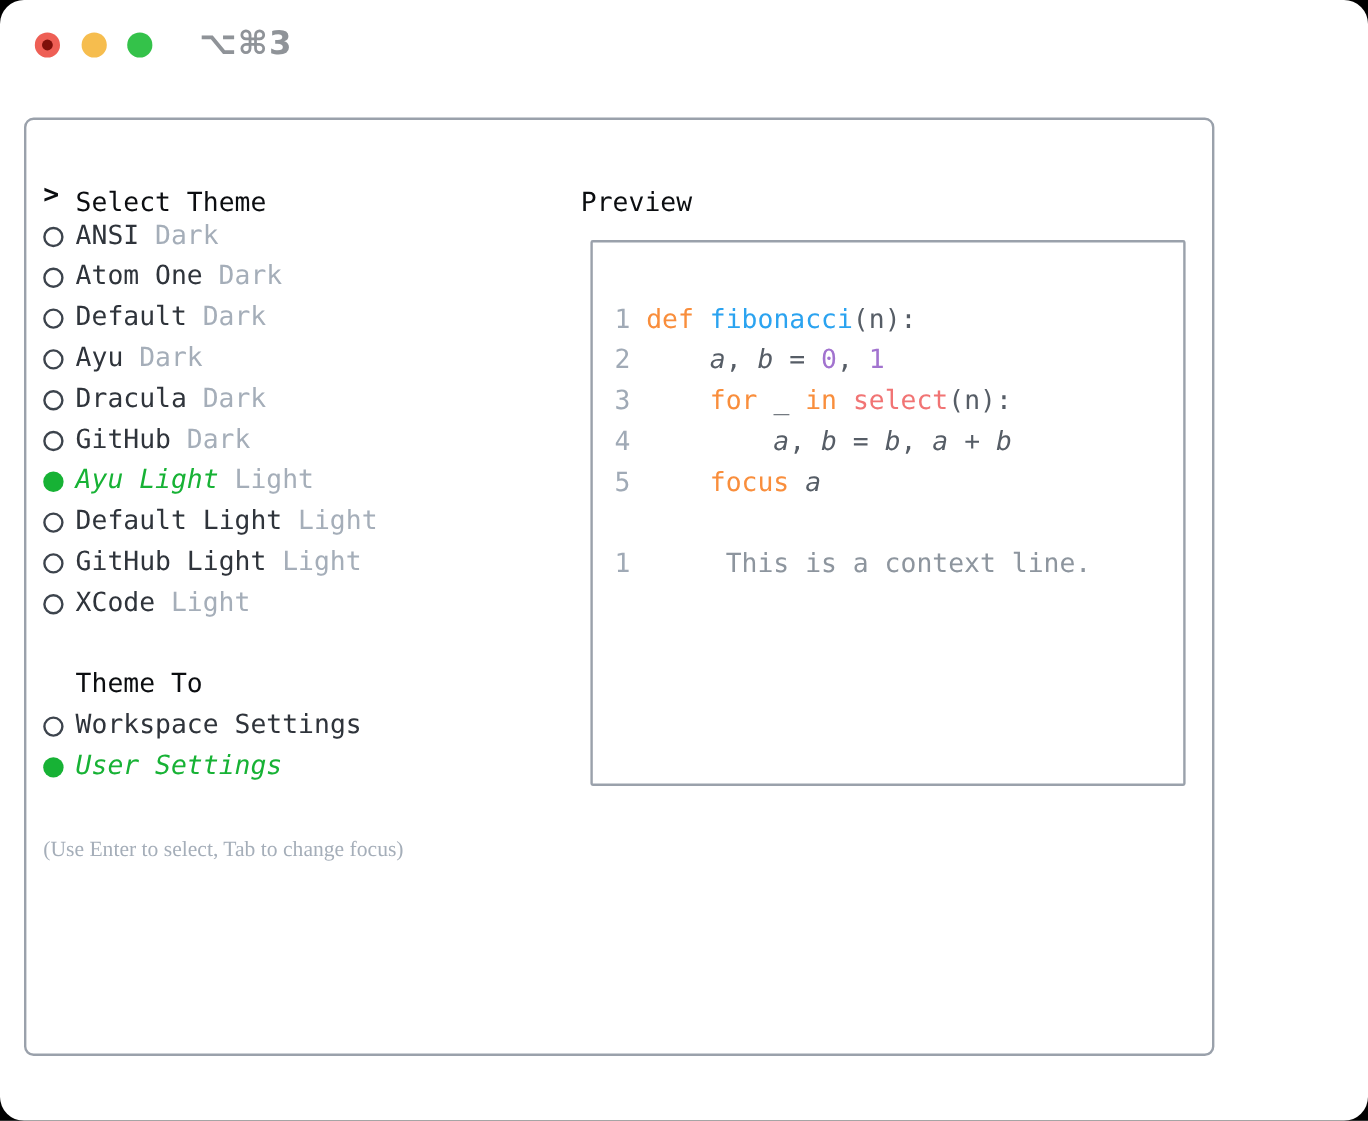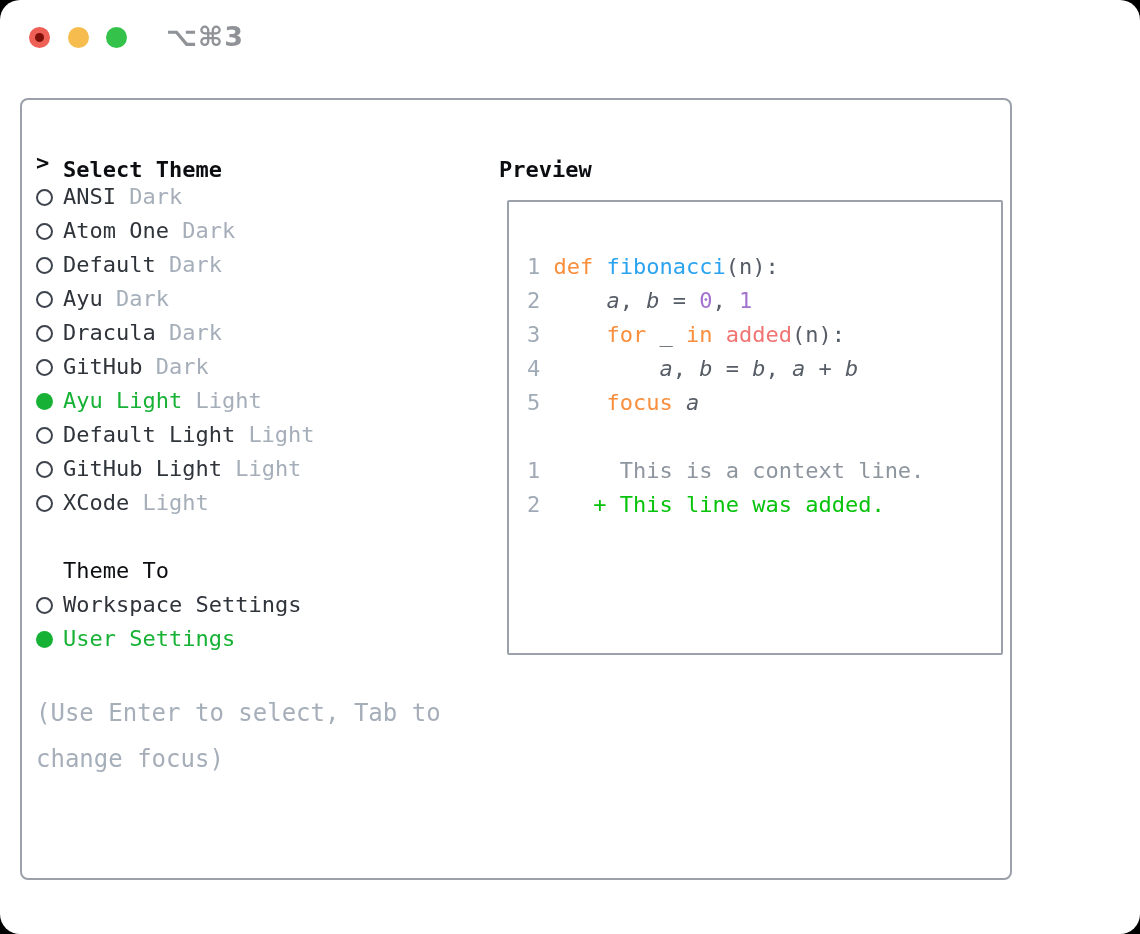--- a/index.html
+++ b/index.html
@@ -27,38 +27,38 @@
   }
   
   .panel{
     position:absolute;left:20px;top:98px;width:988px;height:778px;
     border:2px solid var(--border);border-radius:8px;background:#fff;
   }
   .row{height:34px;display:flex;align-items:center;font-size:22px;line-height:34px;}
   .spacer{height:34px;}
   .marker{width:27px;flex:0 0 27px;display:flex;align-items:center;}
   .prompt{font-weight:bold;color:var(--heading);}
-  .heading{font-weight:bold;color:var(--heading);margin-top:14px;}
+  .heading{font-weight:normal;color:var(--heading);margin-top:14px;}
   .heading-plain{font-weight:normal;color:var(--heading);}
   .radio{
     width:17px;height:17px;border-radius:50%;box-sizing:border-box;
     border:2px solid var(--radio-ring);background:transparent;
   }
   .radio.sel{border:none;background:var(--accent-green);}
   .item-name{color:var(--text);}
-  .theme-item.sel .item-name{color:var(--accent-green);}
+  .theme-item.sel .item-name{color:var(--accent-green);font-style:italic;}
   .variant{color:var(--muted);margin-left:0.6em;}
   
   .left-col{position:absolute;left:14px;top:46px;width:460px;}
   .hint{
-    width:440px;font-size:24px;line-height:46px;color:var(--muted);
-    white-space:normal;word-break:normal;
-  }
-  
-  .right-col{position:absolute;left:477px;top:46px;}
+    width:440px;font-size:18px;line-height:34px;color:var(--muted);
+    white-space:normal;word-break:normal;font-family:Liberation Serif, serif;
+  }
+  
+  .right-col{position:absolute;left:462px;top:46px;}
   .preview-box{
     margin-top:20px;margin-left:8px;width:474px;height:403px;
     border:2px solid var(--border);border-radius:2px;background:#fff;
     padding:48px 0 0 18px;box-sizing:content-box;overflow:hidden;
   }
   .code-line{height:34px;line-height:34px;font-size:22px;white-space:pre;}
   .tok-gutter{color:var(--gutter);}
   .tok-plain{color:var(--code-fg);}
   .tok-keyword{color:var(--syn-keyword);}
   .tok-function{color:var(--syn-function);}
@@ -181,24 +181,23 @@
     </div>
 
     <div class="right-col">
       <div class="row">
         <span class="heading">Preview</span>
       </div>
       <div class="preview-box">
         <div id="code">
             <div class="code-line"><span class="tok-gutter">1 </span><span class="tok-keyword">def</span><span class="tok-plain"> </span><span class="tok-function">fibonacci</span><span class="tok-plain">(n):</span></div>
             <div class="code-line"><span class="tok-gutter">2 </span><span class="tok-plain">    </span><span class="tok-variable">a</span><span class="tok-plain">, </span><span class="tok-variable">b</span><span class="tok-plain"> = </span><span class="tok-number">0</span><span class="tok-plain">, </span><span class="tok-number">1</span></div>
-            <div class="code-line"><span class="tok-gutter">3 </span><span class="tok-plain">    </span><span class="tok-keyword">for</span><span class="tok-plain"> _ </span><span class="tok-keyword">in</span><span class="tok-plain"> </span><span class="tok-call">added</span><span class="tok-plain">(n):</span></div>
+            <div class="code-line"><span class="tok-gutter">3 </span><span class="tok-plain">    </span><span class="tok-keyword">for</span><span class="tok-plain"> _ </span><span class="tok-keyword">in</span><span class="tok-plain"> </span><span class="tok-call">select</span><span class="tok-plain">(n):</span></div>
             <div class="code-line"><span class="tok-gutter">4 </span><span class="tok-plain">        </span><span class="tok-variable">a</span><span class="tok-plain">, </span><span class="tok-variable">b</span><span class="tok-plain"> = </span><span class="tok-variable">b</span><span class="tok-plain">, </span><span class="tok-variable">a</span><span class="tok-plain"> + </span><span class="tok-variable">b</span></div>
             <div class="code-line"><span class="tok-gutter">5 </span><span class="tok-plain">    </span><span class="tok-keyword">focus</span><span class="tok-plain"> </span><span class="tok-variable">a</span></div>
             <div class="code-line">&nbsp;</div>
             <div class="code-line"><span class="tok-gutter">1 </span><span class="tok-context">     This is a context line.</span></div>
-            <div class="code-line"><span class="tok-gutter">2 </span><span class="tok-added">   + This line was added.</span></div>
           </div>
       </div>
     </div>
 
   </div>
 </div>
 
 </body></html>

